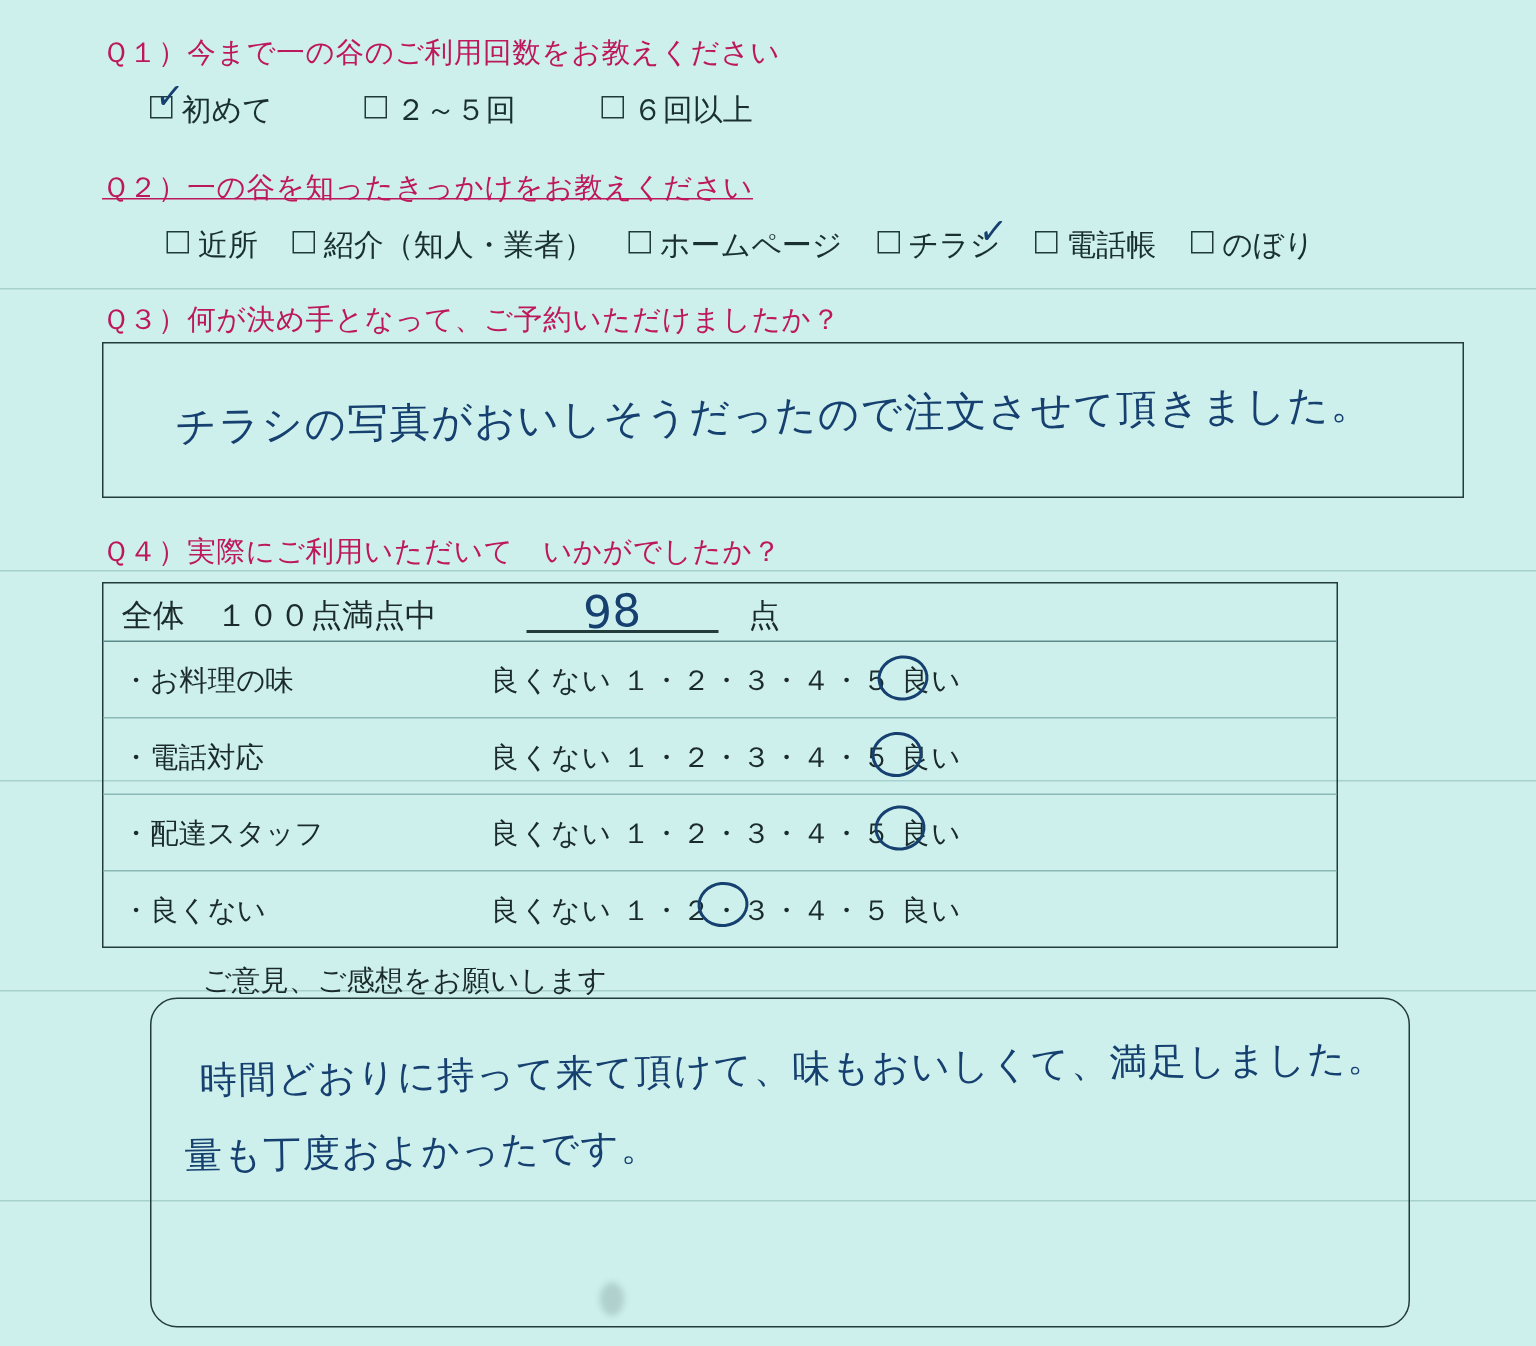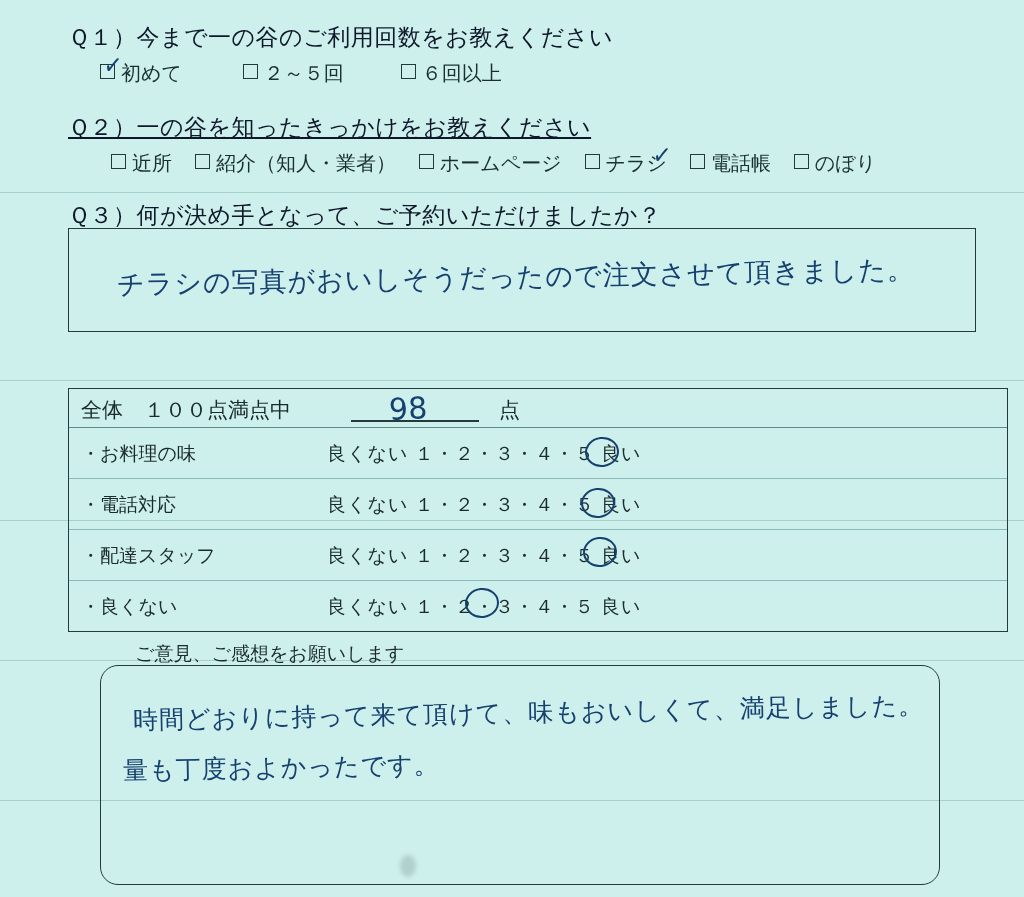--- a/index.html
+++ b/index.html
@@ -23,23 +23,23 @@
     height: 1px;
     background: rgba(120, 170, 168, 0.45);
     pointer-events: none;
   }
   .paper {
     position: absolute;
     inset: 0;
     padding: 0;
   }
   .q-label {
-    font-size: 23px;
+    font-size: 19px;
     letter-spacing: 0.5px;
-    color: #0f172a;
+    color: #be185d;
   }
   .row {
     position: absolute;
   }
   .opt {
     display: inline-block;
     font-size: 20px;
     color: #19302f;
   }
   .cb {
@@ -76,21 +76,21 @@
     position: absolute;
     font-family: "DejaVu Sans", sans-serif;
     color: #16406f;
     font-size: 26px;
     transform: rotate(8deg) scaleX(0.8);
   }
   .q4-table {
     position: absolute;
     left: 68px;
     top: 388px;
-    width: 940px;
+    width: 824px;
     border: 1.7px solid #233c3b;
     box-sizing: border-box;
   }
   .q4-head {
     height: 38px;
     border-bottom: 1.4px solid #5c8c8a;
     position: relative;
   }
   .q4-head .txt {
     position: absolute;
@@ -222,20 +222,21 @@
     </span>
   </div>
   <div class="check-mark" style="left:651px; top:140px;">✓</div>
 
   <div class="row q-label" style="left:68px; top:200px;">Ｑ３）何が決め手となって、ご予約いただけましたか？</div>
 
   <div class="box" style="left:68px; top:228px; width:908px; height:104px;">
     <div class="hand" style="position:absolute; left:48px; top:30px;">チラシの写真がおいしそうだったので注文させて頂きました。</div>
   </div>
 
+  <div class="row q-label" style="left:68px; top:355px;">Ｑ４）実際にご利用いただいて　いかがでしたか？</div>
 
   <div class="q4-table">
     <div class="q4-head">
       <span class="txt">全体　１００点満点中</span>
       <span class="underline-score"></span>
       <span class="hand-score" style="position:absolute; left:320px; top:2px;">98</span>
       <span class="pts">点</span>
     </div>
 
     <div class="rate-row">

